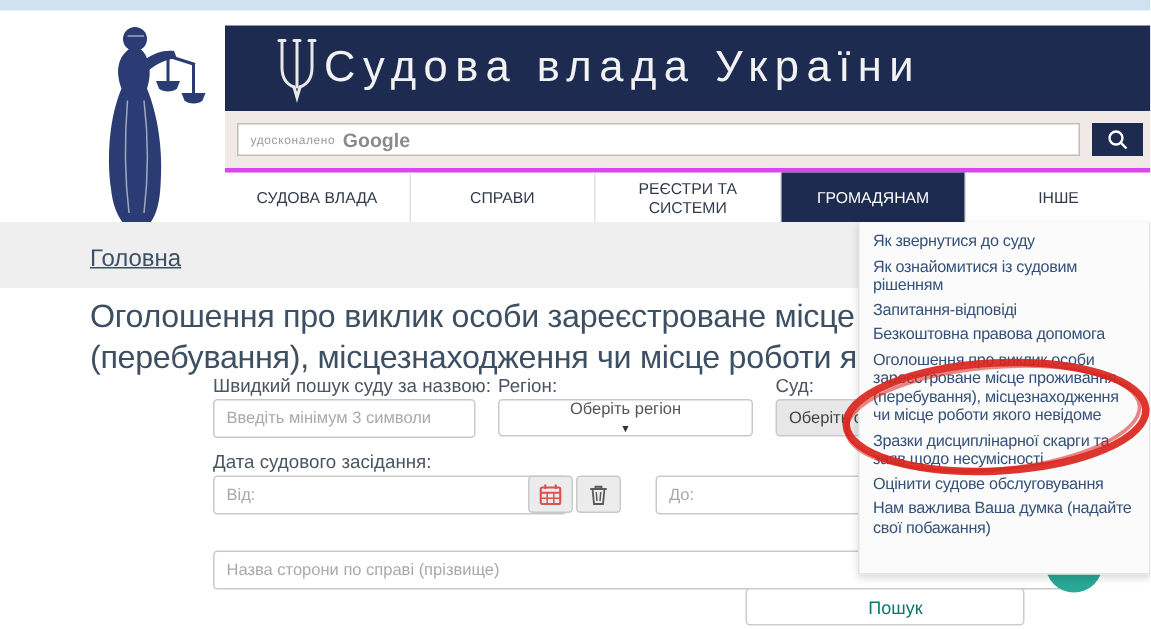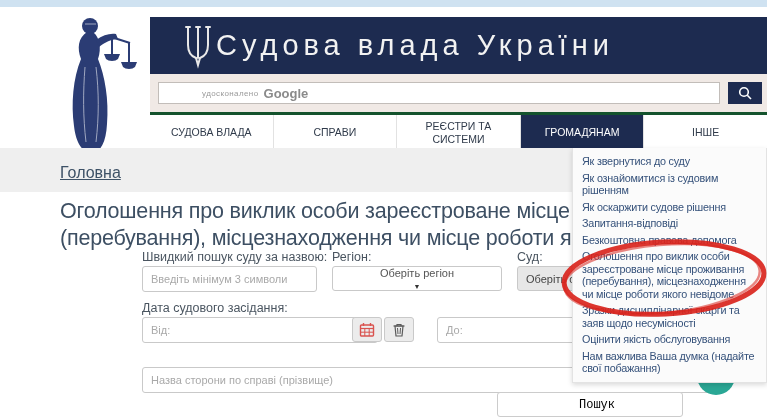--- a/index.html
+++ b/index.html
@@ -12,26 +12,26 @@
 
   .banner{position:absolute;left:150px;top:17px;width:617px;height:57px;background:#1d2b50;
           display:flex;align-items:center;}
   .trident{margin-left:30px;flex:0 0 auto;}
   .banner-title{color:#f2f2f2;font-size:29px;letter-spacing:5px;white-space:nowrap;}
 
   .search-row{position:absolute;left:150px;top:74px;width:617px;height:38px;background:#f0e9e5;}
   .search-input{position:absolute;left:8px;top:8px;width:562px;height:22px;background:#fff;
                 border:1px solid #c2bdb9;display:flex;align-items:center;padding-left:8px;
                 box-sizing:border-box;cursor:text;}
-  .search-prefix{font-size:8px;color:#9a9a9a;letter-spacing:.4px;margin-left:35px;}
+  .search-prefix{font-size:8px;color:#9a9a9a;letter-spacing:.4px;}
   .search-brand{font-size:13px;color:#8a8a8a;margin-left:5px;font-weight:bold;}
   .search-btn{position:absolute;left:578px;top:8px;width:34px;height:22px;background:#1d2b50;
               border:none;display:flex;align-items:center;justify-content:center;cursor:pointer;padding:0;}
 
-  .navbar{position:absolute;left:150px;top:112px;width:617px;height:36px;border-top:3px solid #14532d;
+  .navbar{position:absolute;left:150px;top:112px;width:617px;height:36px;border-top:3px solid #d946ef;
           background:#fff;display:flex;box-sizing:content-box;}
   .tab{flex:1;display:flex;align-items:center;justify-content:center;text-align:center;
        font-size:10.5px;color:#2f3a4a;border-right:1px solid #e2e2e2;padding:0 6px;line-height:1.25;
        cursor:pointer;}
   .tab:last-child{border-right:none;}
   .tab.active{background:#1d2b50;color:#fff;}
 
   .gray-band{position:absolute;left:0;top:148px;width:767px;height:44px;background:#efefef;}
   .breadcrumb{position:absolute;left:60px;top:164px;font-size:16px;}
   .breadcrumb a{color:#3d5166;text-decoration:underline;cursor:pointer;}
@@ -56,22 +56,22 @@
   #lbl-court{left:517px;top:250px;} #sel-court{left:517px;top:266px;width:112px;height:25px;}
   #lbl-date{left:142px;top:301px;} #inp-from{left:142px;top:317px;width:236px;height:25px;}
   .icon-btn{position:absolute;top:317px;width:30px;height:25px;background:#ececec;
             border:1px solid #c9c9c9;border-radius:3px;display:flex;align-items:center;
             justify-content:center;cursor:pointer;padding:0;}
   #btn-cal{left:352px;} #btn-trash{left:384px;}
   #inp-to{left:437px;top:317px;width:235px;height:25px;}
   #lbl-party{left:142px;top:372px;} #inp-party{left:142px;top:367px;width:568px;height:24px;}
 
   .btn-search{position:absolute;left:497px;top:392px;width:186px;height:25px;background:#fff;
-              border:1px solid #ccc;border-radius:3px;font-size:12px;color:#000000;cursor:pointer;
-              font-family:Liberation Mono, monospace;padding-left:20px;}
+              border:1px solid #ccc;border-radius:3px;font-size:12px;color:#0f766e;cursor:pointer;
+              font-family:Liberation Sans, sans-serif;padding-left:20px;}
 
   .chat-circle{position:absolute;left:697px;top:357px;width:38px;height:38px;border-radius:50%;
                background:#2aa795;z-index:5;cursor:pointer;}
 
   .dropdown{position:absolute;left:572px;top:148px;width:195px;height:235px;background:#fbfbfb;
             border:1px solid #e3e3e3;border-top:none;box-shadow:0 2px 5px rgba(0,0,0,.15);
             z-index:10;box-sizing:border-box;padding:5px 0;overflow:hidden;}
   .dd-item{padding:2px 9px;font-size:10.8px;line-height:1.16;letter-spacing:-0.2px;
            color:#35517a;cursor:pointer;}
 
@@ -196,26 +196,25 @@
   <div class="lbl" id="lbl-party">Сторона по справі:</div>
   <input class="field" id="inp-party" placeholder="Назва сторони по справі (прізвище)" style="">
 
   <button class="btn-search">Пошук</button>
 
   <div class="chat-circle"></div>
 
   <div class="dropdown">
     <div class="dd-item">Як звернутися до суду</div>
     <div class="dd-item">Як ознайомитися із судовим рішенням</div>
-    <div class="dd-item">Як оскаржити судове рішення</div>
     <div class="dd-item">Запитання-відповіді</div>
     <div class="dd-item">Безкоштовна правова допомога</div>
     <div class="dd-item">Оголошення про виклик особи зареєстроване місце проживання (перебування), місцезнаходження чи місце роботи якого невідоме</div>
     <div class="dd-item">Зразки дисциплінарної скарги та заяв щодо несумісності</div>
-    <div class="dd-item">Оцінити якість обслуговування</div>
+    <div class="dd-item">Оцінити судове обслуговування</div>
     <div class="dd-item">Нам важлива Ваша думка (надайте свої побажання)</div>
   </div>
 
   <svg class="red-annotation" viewBox="0 0 212 84">
     <ellipse cx="106" cy="42" rx="100" ry="36" transform="rotate(-3 106 42)" fill="none" stroke="#d9251d" stroke-width="5" stroke-linecap="round" opacity="0.92"></ellipse>
     <ellipse cx="104" cy="43" rx="98" ry="34" transform="rotate(-5 104 43)" fill="none" stroke="#d9251d" stroke-width="2.5" opacity="0.55"></ellipse>
   </svg>
 
 </div>
 

